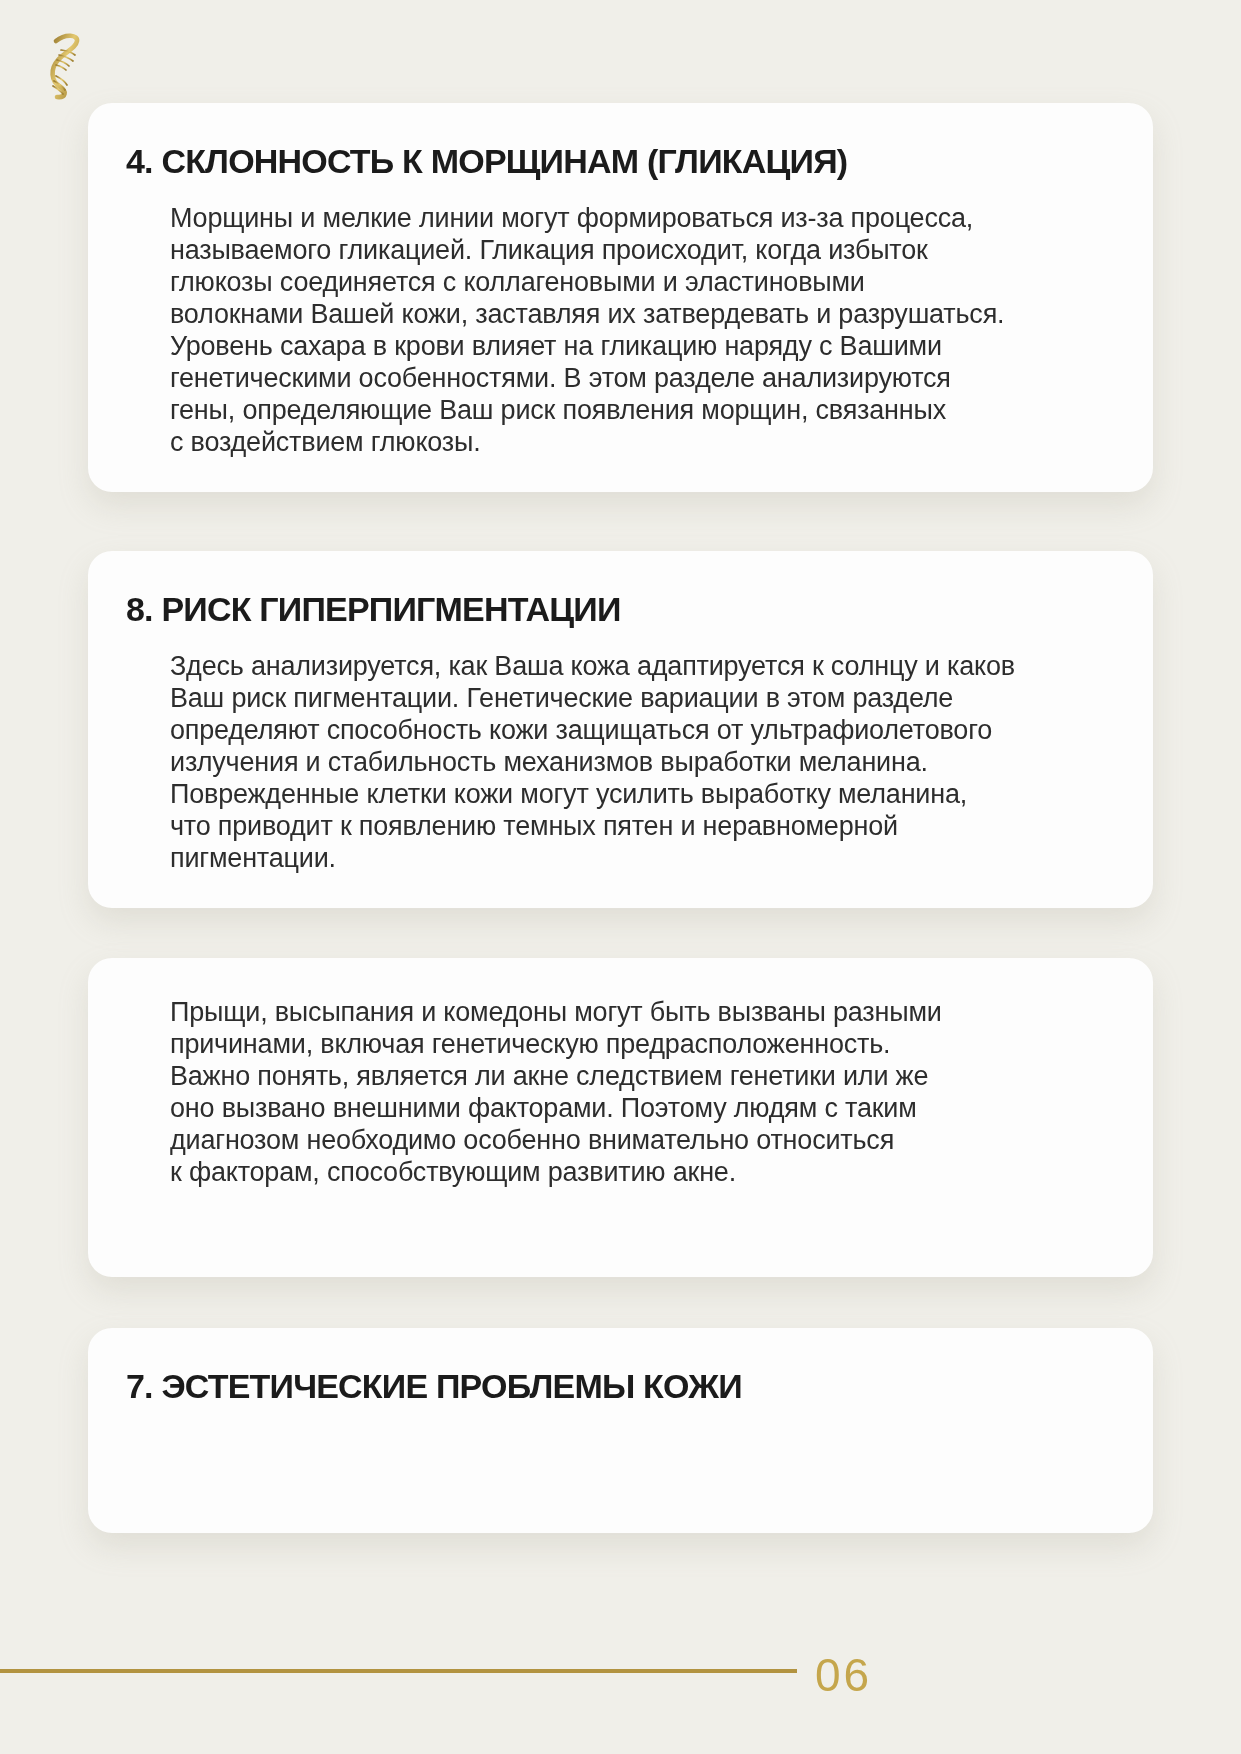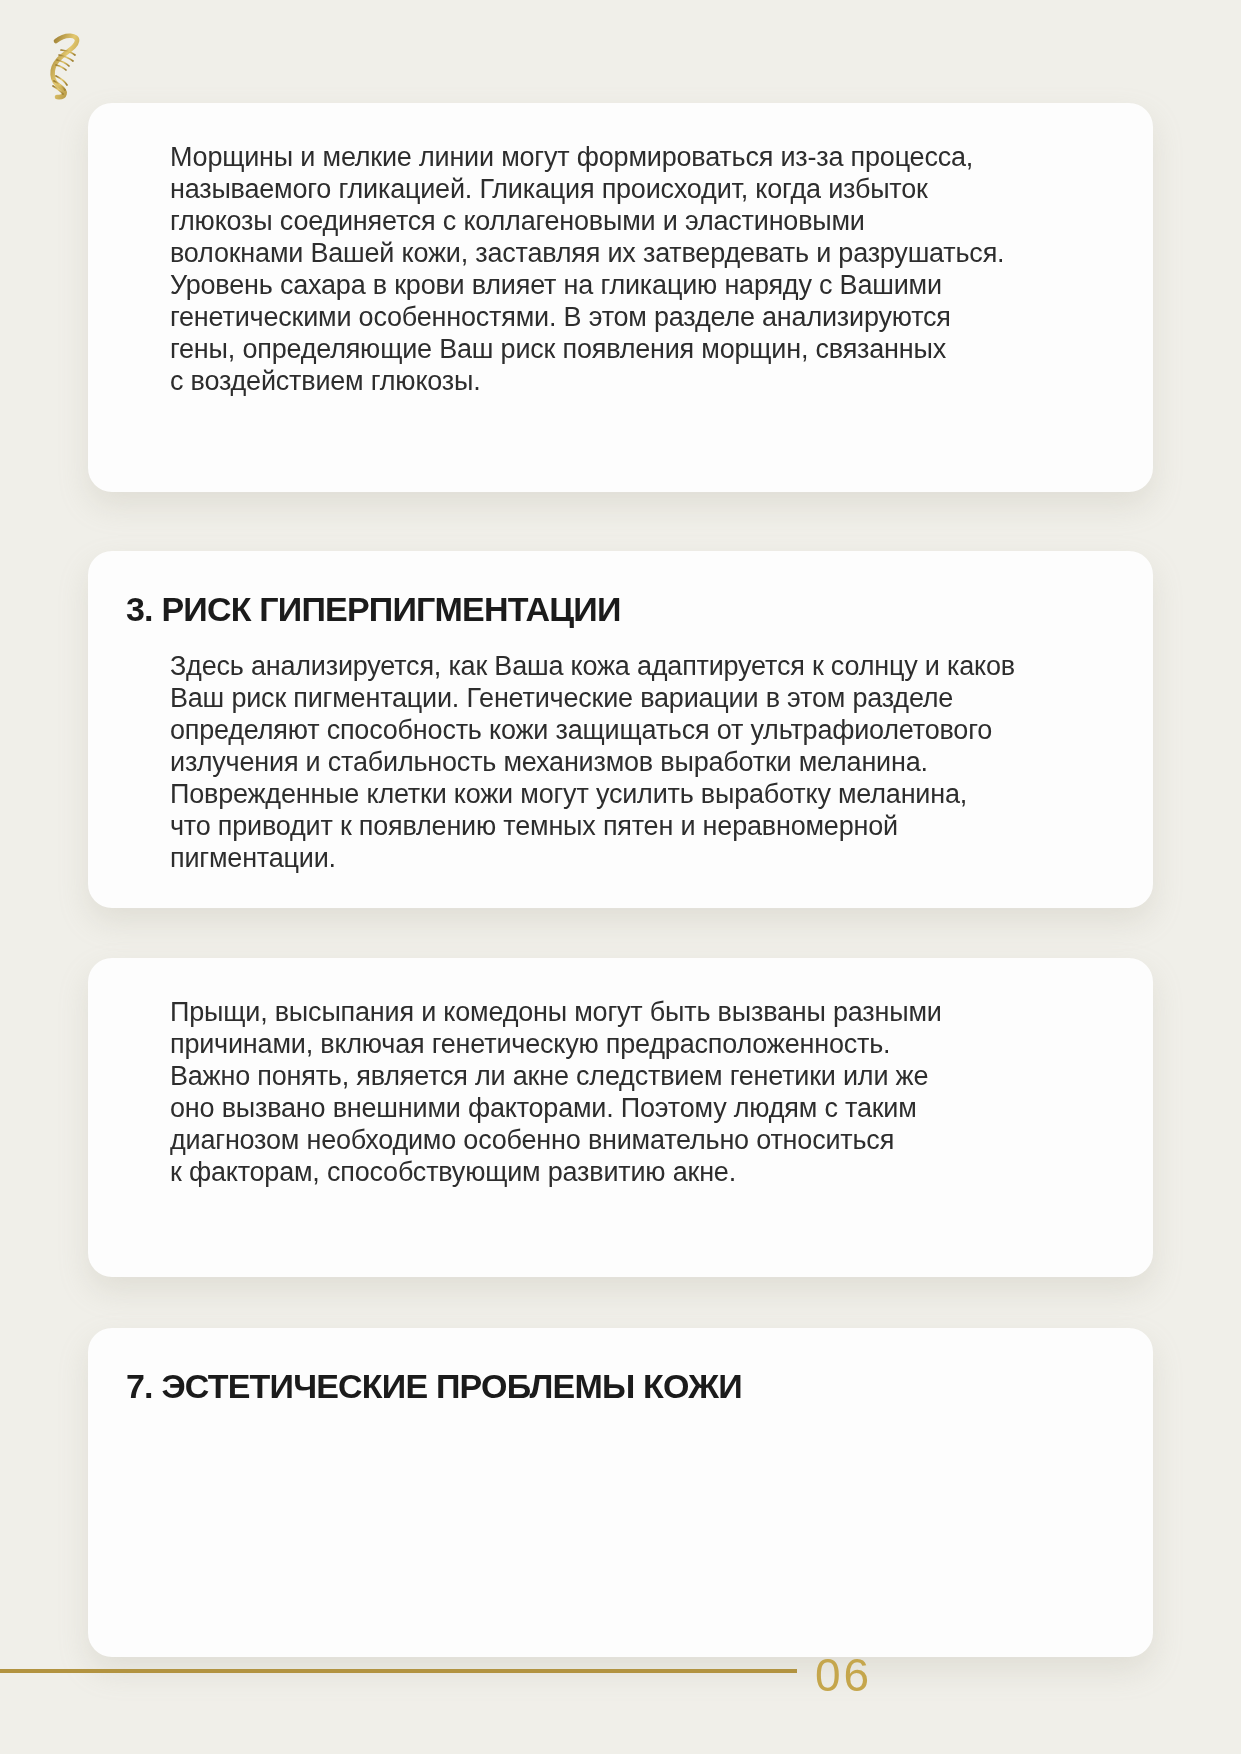--- a/index.html
+++ b/index.html
@@ -24,21 +24,21 @@
     left: 88px;
     width: 1065px;
     background: #fdfdfd;
     border-radius: 24px;
     padding: 38px 38px 0 38px;
     box-shadow: 0 14px 30px rgba(170, 165, 145, 0.22);
   }
   .card-1 { top: 103px;  height: 389px; }
   .card-2 { top: 551px;  height: 357px; }
   .card-3 { top: 958px;  height: 319px; }
-  .card-4 { top: 1328px; height: 329px; }
+  .card-4 { top: 1328px; height: 205px; }
   .section-title {
     font-size: 34px;
     font-weight: 700;
     color: #1b1b1b;
     letter-spacing: -0.8px;
     line-height: 40px;
     margin-bottom: 21px;
   }
   .section-body {
     font-size: 27px;
@@ -84,32 +84,33 @@
     <path d="M15,23 q9,2 14,6"></path>
     <path d="M13,28 q8,2 12,6"></path>
     <path d="M12,33 q7,2 10,5"></path>
     <path d="M12,44 q8,4 11,9"></path>
     <path d="M10,49 q8,4 11,9"></path>
     <path d="M9,54 q7,4 10,8"></path>
   </g>
 </svg>
 
 <section class="card card-1">
+  <h2 class="section-title">4. СКЛОННОСТЬ К МОРЩИНАМ (ГЛИКАЦИЯ)</h2>
   <p class="section-body">Морщины и мелкие линии могут формироваться из-за процесса,
 называемого гликацией. Гликация происходит, когда избыток
 глюкозы соединяется с коллагеновыми и эластиновыми
 волокнами Вашей кожи, заставляя их затвердевать и разрушаться.
 Уровень сахара в крови влияет на гликацию наряду с Вашими
 генетическими особенностями. В этом разделе анализируются
 гены, определяющие Ваш риск появления морщин, связанных
 с воздействием глюкозы.</p>
 </section>
 
 <section class="card card-2">
-  <h2 class="section-title">3. РИСК ГИПЕРПИГМЕНТАЦИИ</h2>
+  <h2 class="section-title">8. РИСК ГИПЕРПИГМЕНТАЦИИ</h2>
   <p class="section-body">Здесь анализируется, как Ваша кожа адаптируется к солнцу и каков
 Ваш риск пигментации. Генетические вариации в этом разделе
 определяют способность кожи защищаться от ультрафиолетового
 излучения и стабильность механизмов выработки меланина.
 Поврежденные клетки кожи могут усилить выработку меланина,
 что приводит к появлению темных пятен и неравномерной
 пигментации.</p>
 </section>
 
 <section class="card card-3">

